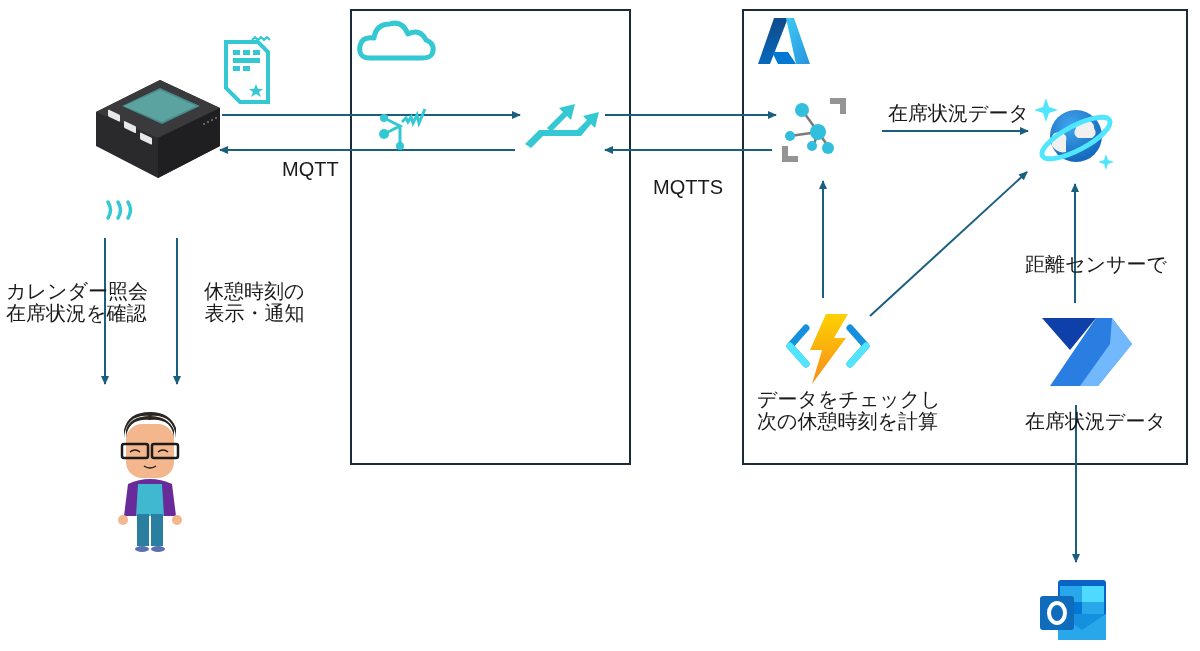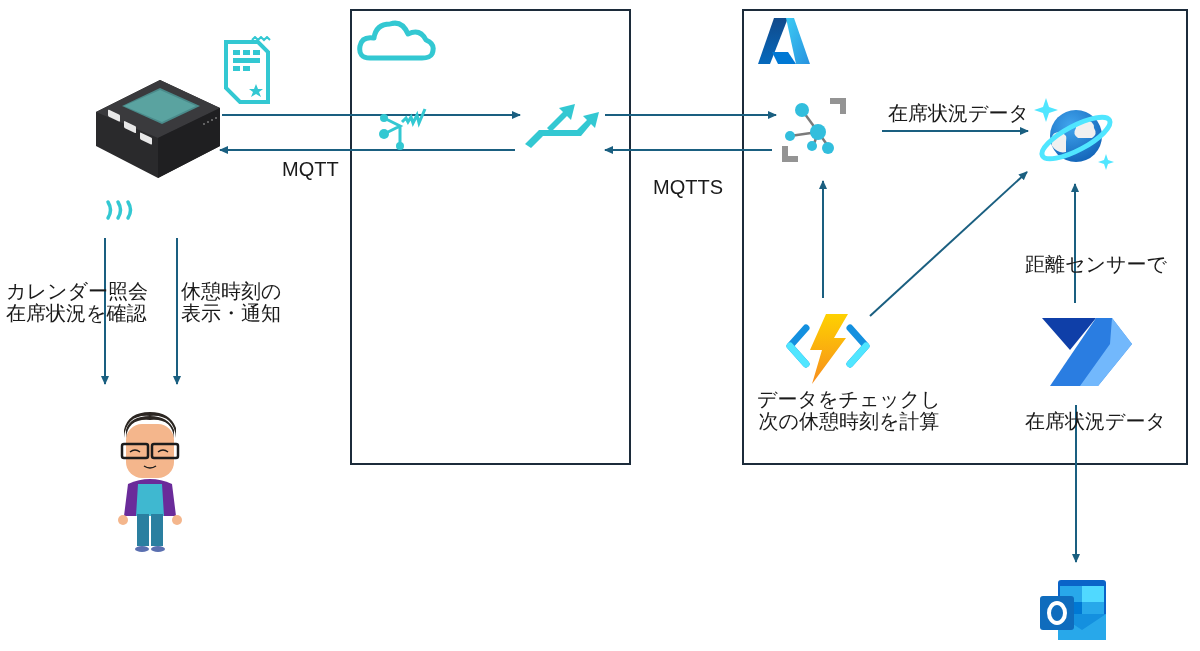--- a/index.html
+++ b/index.html
@@ -72,21 +72,21 @@
 <svg class="icon" style="left:104px;top:198px;" width="36" height="24" viewBox="0 0 36 24">
   <g fill="none" stroke="#33c8d2" stroke-width="3.5" stroke-linecap="round">
     <path d="M4,4 Q9,12 4,20"></path>
       <path d="M14,4 Q19,12 14,20"></path>
       <path d="M24,4 Q29,12 24,20"></path>
   </g>
 </svg>
 
 <div class="lbl" style="left:6px;top:280px;">カレンダー照会
 在席状況を確認</div>
-<div class="lbl" style="left:181px;top:280px;">休憩時刻の
+<div class="lbl" style="left:204px;top:280px;text-align:right;">休憩時刻の
 表示・通知</div>
 <div class="proto" style="left:282px;top:158px;">MQTT</div>
 <div class="proto" style="left:653px;top:176px;">MQTTS</div>
 
 <svg class="icon" style="left:110px;top:408px;" width="80" height="148" viewBox="0 0 80 148">
   <path d="M14,30 Q16,6 40,8 Q64,6 66,30 L66,20 Q60,4 40,4 Q18,4 14,22 Z" fill="#2b2622"></path>
   <rect x="16" y="16" width="48" height="54" rx="16" fill="#f4b68c"></rect>
   <path d="M16,30 Q18,10 40,12 Q62,10 64,30 L64,22 Q58,8 40,8 Q20,8 16,22 Z" fill="#2b2622"></path>
   <rect x="12" y="36" width="26" height="14" rx="2" fill="none" stroke="#1c1c1c" stroke-width="2.5"></rect>
   <rect x="42" y="36" width="26" height="14" rx="2" fill="none" stroke="#1c1c1c" stroke-width="2.5"></rect>
@@ -187,21 +187,21 @@
         <stop offset="1" stop-color="#f78d1e"></stop>
       </linearGradient>
     </defs>
   <path d="M20,16 L4,34 L20,52" fill="none" stroke="#1490df" stroke-width="7" stroke-linecap="round" stroke-linejoin="round"></path>
   <path d="M64,16 L80,34 L64,52" fill="none" stroke="#1490df" stroke-width="7" stroke-linecap="round" stroke-linejoin="round"></path>
   <path d="M4,34 L20,52" stroke="#50e6ff" stroke-width="7" stroke-linecap="round"></path>
   <path d="M80,34 L64,52" stroke="#50e6ff" stroke-width="7" stroke-linecap="round"></path>
   <path d="M40,2 L62,2 L48,26 L60,26 L26,72 L36,38 L24,38 Z" fill="url(#fg)"></path>
 </svg>
 
-<div class="lbl" style="left:757px;top:388px;text-align:center;">データをチェックし
+<div class="lbl" style="left:757px;top:388px;">データをチェックし
 次の休憩時刻を計算</div>
 
 <svg class="icon" style="left:1040px;top:314px;" width="94" height="74" viewBox="0 0 94 74">
   <path d="M2,4 L56,4 L30,36 Z" fill="#0f3fa8"></path>
   <path d="M56,4 L72,4 L92,30 L58,72 L10,72 Z" fill="#2a7de1"></path>
   <path d="M72,4 L92,30 L58,72 L40,72 L70,30 Z" fill="#7abfff" opacity="0.9"></path>
   <path d="M2,4 L30,36 L10,72 L2,62 Z" fill="#1a5bc8" opacity="0.0"></path>
 </svg>
 
 <div class="lbl" style="left:1025px;top:410px;">在席状況データ</div>

